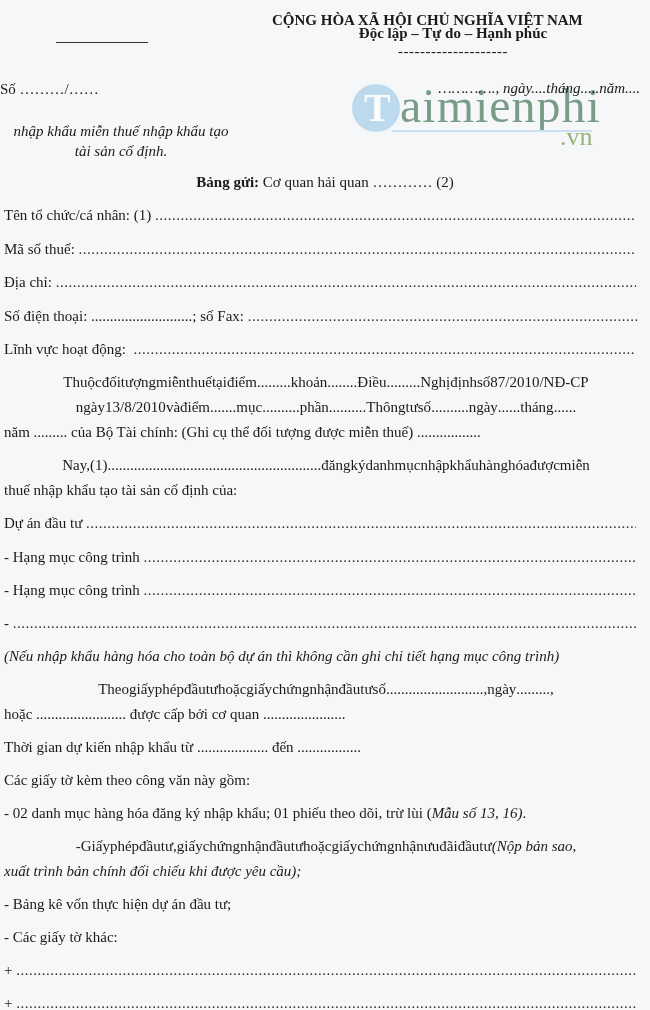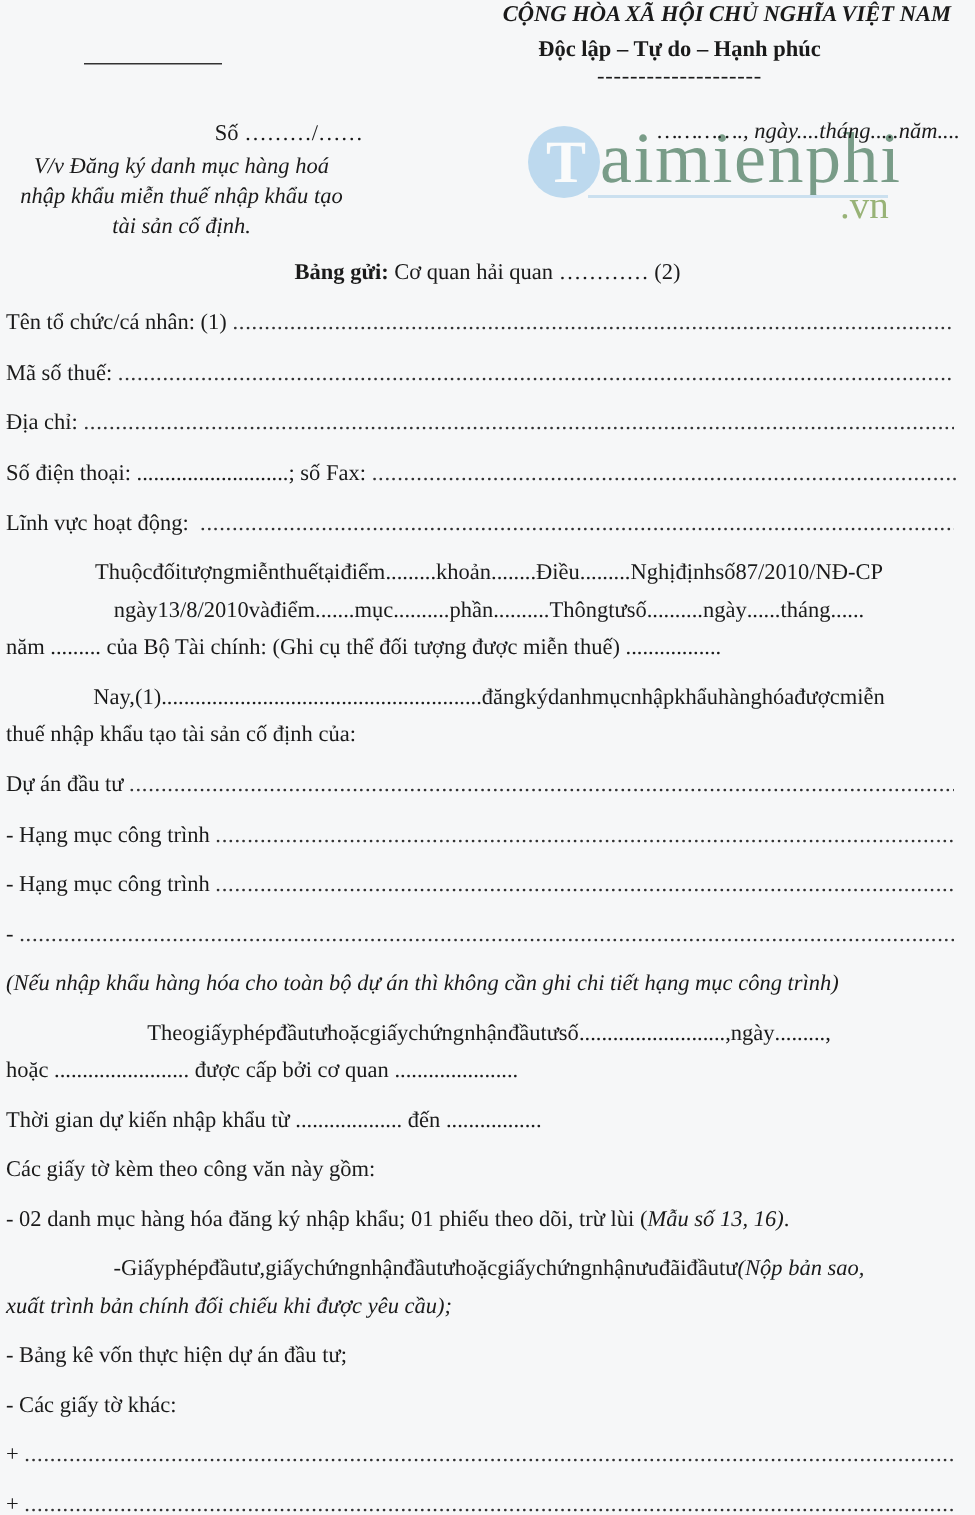--- a/index.html
+++ b/index.html
@@ -34,26 +34,25 @@
 
   <div class="wm">
     <div class="wm-circle"></div>
     <div class="wm-T">T</div>
     <div class="wm-text">aimienphi</div>
     <div class="wm-line"></div>
     <div class="wm-vn">.vn</div>
   </div>
 
   <div class="rule" style="left:56px; top:42px; width:92px;"></div>
-  <div class="abs f15" style="left:0; top:81px; width:242px; text-align:right;">Số ………/……</div>
-  <div class="abs f15 i" style="left:0; top:103px; width:242px; text-align:center;">V/v Đăng ký danh mục hàng hoá</div>
+  <div class="abs f15" style="left:0; top:81px; width:242px; text-align:left;">Số ………/……</div>
   <div class="abs f15 i" style="left:0; top:123px; width:242px; text-align:center;">nhập khẩu miễn thuế nhập khẩu tạo</div>
   <div class="abs f15 i" style="left:0; top:143px; width:242px; text-align:center;">tài sản cố định.</div>
 
-  <div class="abs f15 b" style="left:272px; top:2px; width:362px; text-align:right;font-style:italic;">CỘNG HÒA XÃ HỘI CHỦ NGHĨA VIỆT NAM</div>
+  <div class="abs f15 b" style="left:272px; top:12px; width:362px; text-align:left;">CỘNG HÒA XÃ HỘI CHỦ NGHĨA VIỆT NAM</div>
   <div class="abs f15 b" style="left:272px; top:25px; width:362px; text-align:center;">Độc lập – Tự do – Hạnh phúc</div>
   <div class="abs f15" style="left:272px; top:43px; width:362px; text-align:center; letter-spacing:0.5px;">--------------------</div>
   <div class="abs f15 i" style="left:400px; top:80px; width:240px; text-align:right;">…………., ngày....tháng.....năm....</div>
 
   <div class="abs f15" style="left:0; top:174px; width:650px; text-align:center;">
     <span class="b">Bảng gửi:</span>
     <span>Cơ quan hải quan ………… (2)</span>
   </div>
 
   <div class="line" style="top:207px;"><span>Tên tổ chức/cá nhân: (1)</span> <span class="dots">......................................................................................................................................................................................................................</span></div>

